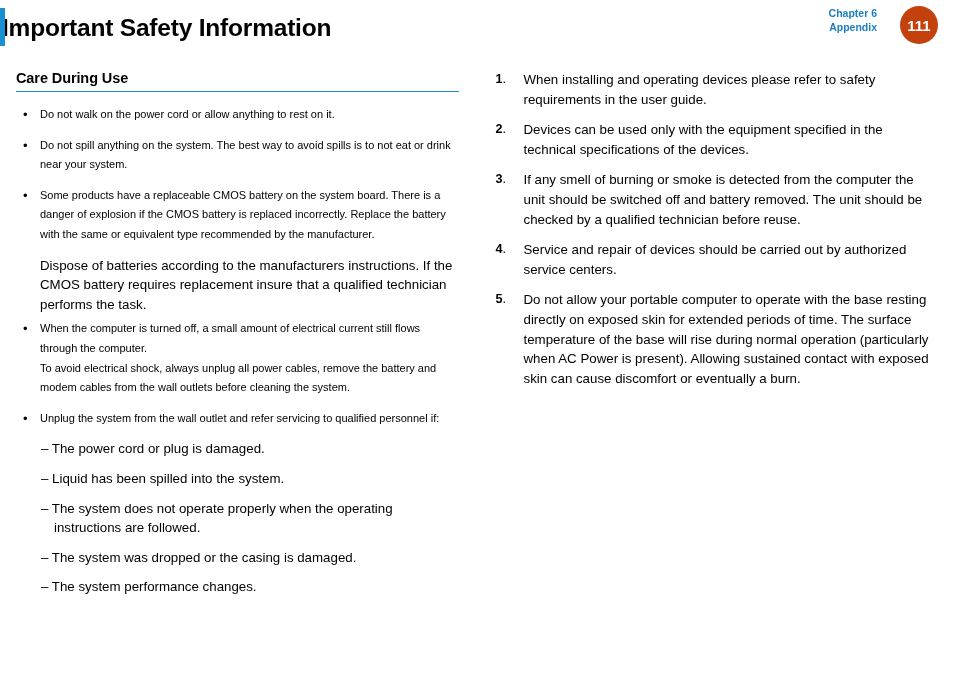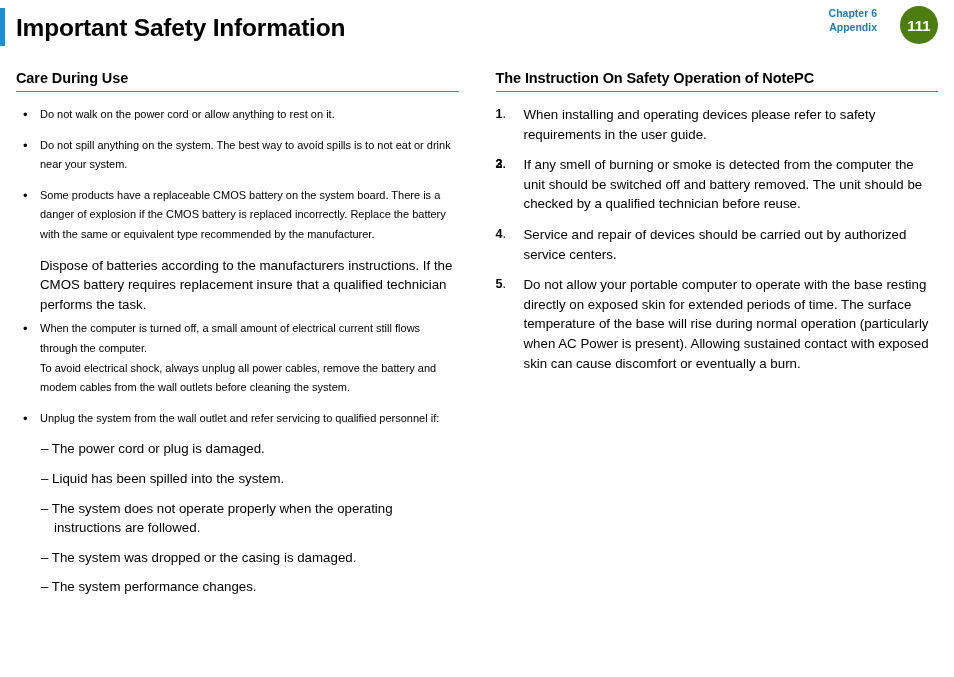--- a/index.html
+++ b/index.html
@@ -18,21 +18,20 @@
     position: relative;
     width: 954px;
     height: 677px;
     box-sizing: border-box;
   }
 
   
   .header {
     position: relative;
     height: 56px;
-    padding-left: 14px;
     display: flex;
     align-items: center;
   }
   .header-bar {
     position: absolute;
     left: 0;
     top: 8px;
     width: 5px;
     height: 38px;
     background: #1a8fd1;
@@ -56,21 +55,21 @@
     text-align: right;
     color: #1a7fc1;
     font-size: 10.5px;
     font-weight: bold;
     line-height: 14px;
   }
   .page-badge {
     width: 38px;
     height: 38px;
     border-radius: 50%;
-    background: #4d7c0f;
+    background: #c2410c;
     color: #ffffff;
     font-size: 15px;
     font-weight: bold;
     display: flex;
     align-items: center;
     justify-content: center;
   }
 
   
   .columns {
@@ -190,28 +189,28 @@
         <div class="bullet-item">Unplug the system from the wall outlet and refer servicing to qualified personnel if:</div>
         <div class="sub-item">– The power cord or plug is damaged.</div>
         <div class="sub-item">– Liquid has been spilled into the system.</div>
         <div class="sub-item">– The system does not operate properly when the operating instructions are followed.</div>
         <div class="sub-item">– The system was dropped or the casing is damaged.</div>
         <div class="sub-item">– The system performance changes.</div>
       </div>
     </div>
 
     <div class="col-right">
-      <h2 class="section-title">The Instruction On Safety Operation of NotePC</h2>
       <div class="num-list">
         <div class="num-item">
           <span class="num-marker"><span>1</span><span class="dot">.</span></span>
           <span>When installing and operating devices please refer to safety requirements in the user guide.</span>
         </div>
         <div class="num-item">
           <span class="num-marker"><span>2</span><span class="dot">.</span></span>
+          <span>Devices can be used only with the equipment specified in the technical specifications of the devices.</span>
         </div>
         <div class="num-item">
           <span class="num-marker"><span>3</span><span class="dot">.</span></span>
           <span>If any smell of burning or smoke is detected from the computer the unit should be switched off and battery removed. The unit should be checked by a qualified technician before reuse.</span>
         </div>
         <div class="num-item">
           <span class="num-marker"><span>4</span><span class="dot">.</span></span>
           <span>Service and repair of devices should be carried out by authorized service centers.</span>
         </div>
         <div class="num-item">

